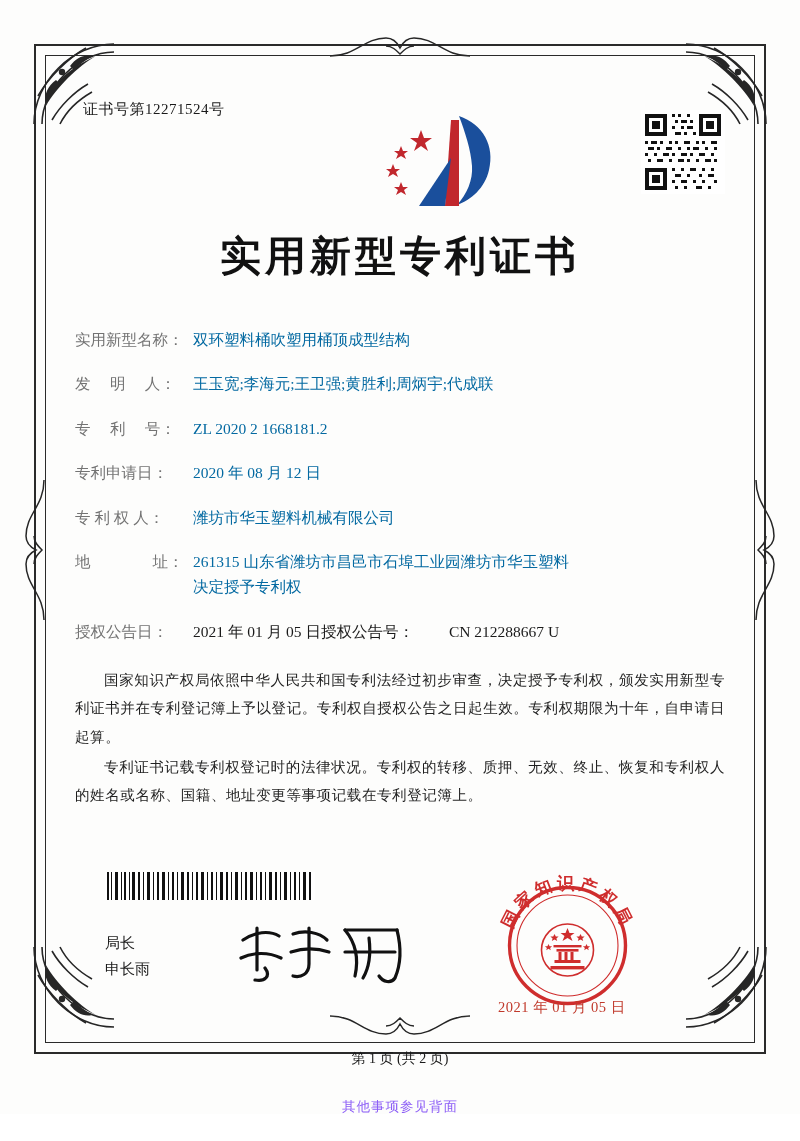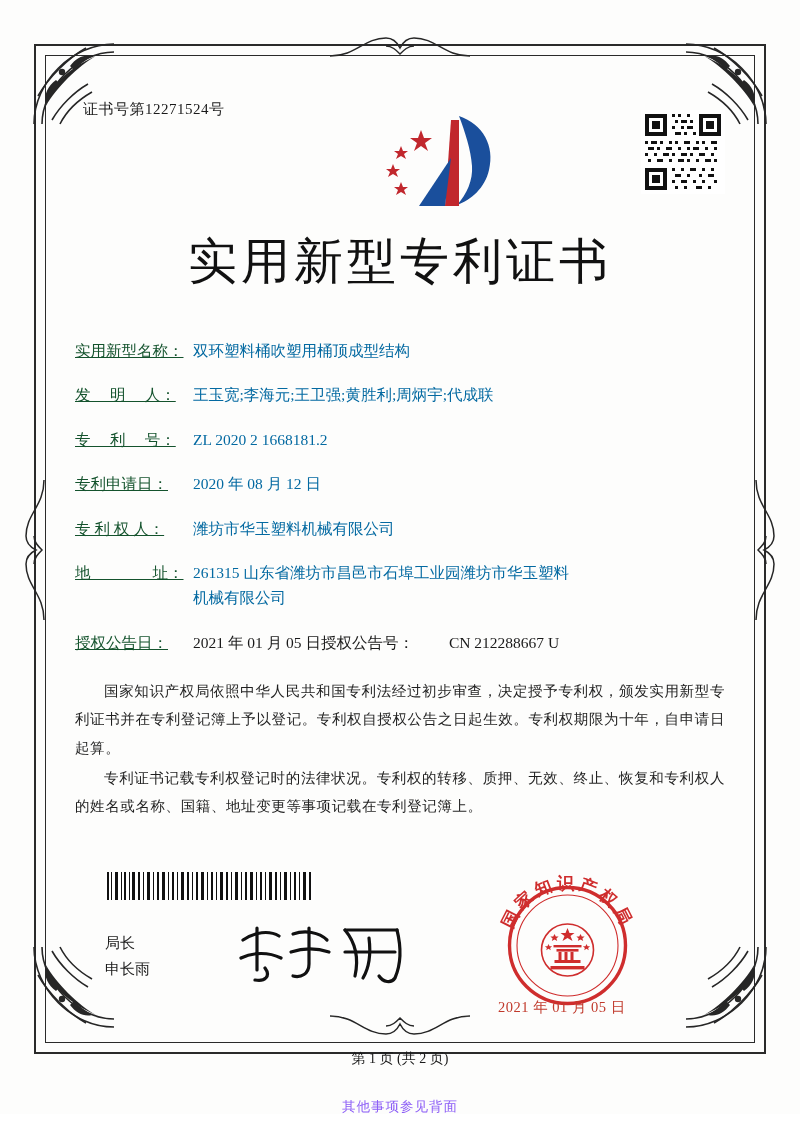--- a/index.html
+++ b/index.html
@@ -80,43 +80,42 @@
 
   .qr {
     position: absolute;
     right: 0px; top: 10px;
     width: 84px; height: 84px;
   }
 
   .title {
     text-align: center;
     font-family: "DejaVu Serif", "Liberation Serif", serif;
-    font-weight: normal;
-    font-size: 49px;
+    font-weight: bold;
+    font-size: 41px;
     letter-spacing: 4px;
     margin-top: 110px;
     color: #111;
   }
 
   .fields {
     margin-top: 46px;
     font-size: 15.5px;
     line-height: 1.25;
   }
   .row {
     display: flex;
     align-items: flex-start;
     margin-bottom: 25px;
   }
   .label {
     width: 118px;
     flex: 0 0 118px;
-    color: #14532d;
+    color: #737373;
     white-space: pre;
-    text-decoration: underline;
   }
   .value {
     flex: 1;
     color: #0369a1;
   }
   .value .cont {
     display: block;
     margin-top: 6px;
   }
   .row-inline {
@@ -422,21 +421,21 @@
 
       <div class="row">
         <div class="label">专 利 权 人：</div>
         <div class="value">潍坊市华玉塑料机械有限公司</div>
       </div>
 
       <div class="row">
         <div class="label">地　　　　址：</div>
         <div class="value">
           <span>261315 山东省潍坊市昌邑市石埠工业园潍坊市华玉塑料</span>
-          <span class="cont">机械有限公司</span>
+          <span class="cont">决定授予专利权</span>
         </div>
       </div>
 
       <div class="row-inline">
         <div class="label">授权公告日：</div>
         <div>2021 年 01 月 05 日</div>
         <div class="label2">授权公告号：</div>
         <div>CN 212288667 U</div>
       </div>
 

